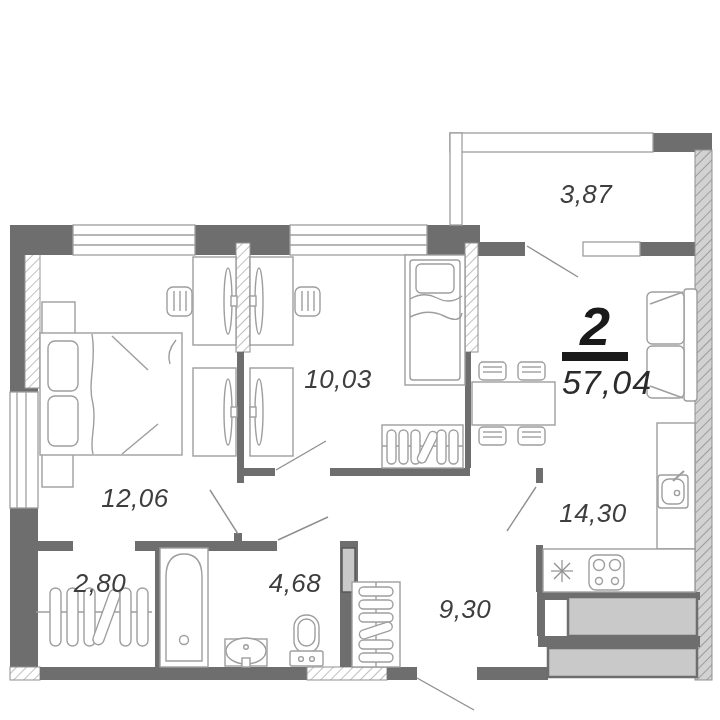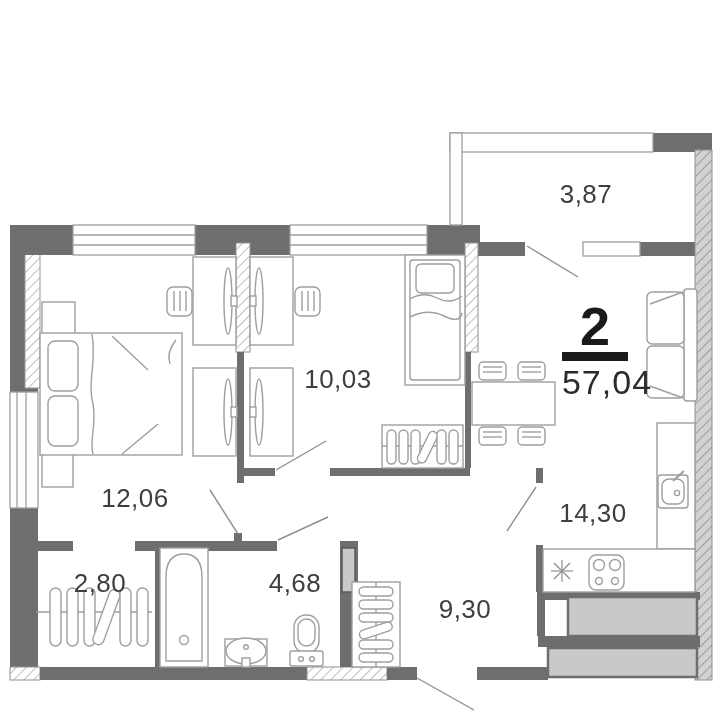--- a/index.html
+++ b/index.html
@@ -1,17 +1,17 @@
 <!DOCTYPE html>
 <html><head>
 <meta charset="utf-8">
 <style>
   html,body{margin:0;padding:0;background:#ffffff;}
   .stage{position:relative;width:720px;height:720px;background:#fff;overflow:hidden;
-         font-family:"Liberation Sans", sans-serif;}
+         font-family:"Liberation Sans", sans-serif;font-style:italic;}
   svg{display:block}
   text{font-family:"Liberation Sans", sans-serif;fill:#3e3e3e;}
   .room-label{font-size:26px;letter-spacing:.5px;}
   .total-label{font-size:34px;fill:#2b2b2b;letter-spacing:1px;}
   .rooms-count{font-size:54px;font-weight:bold;fill:#1a1a1a;}
 </style>
 </head>
 <body>
 
 <div class="stage">

